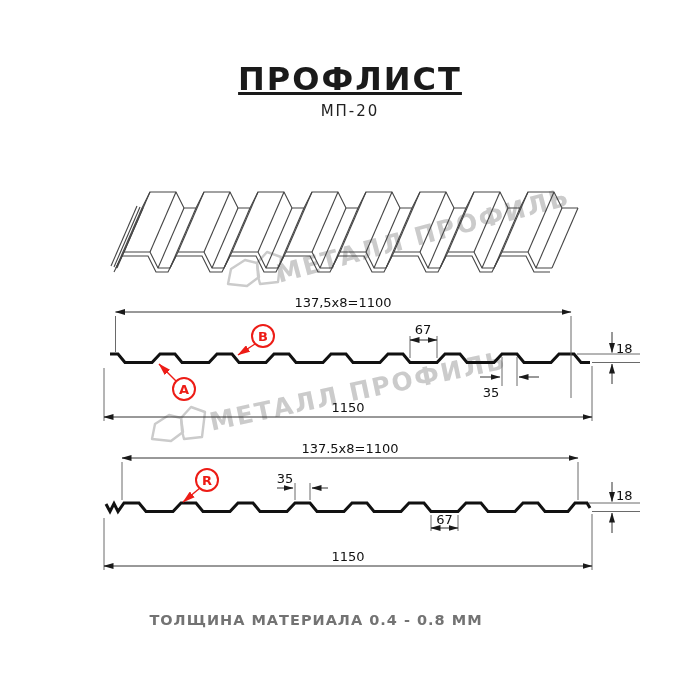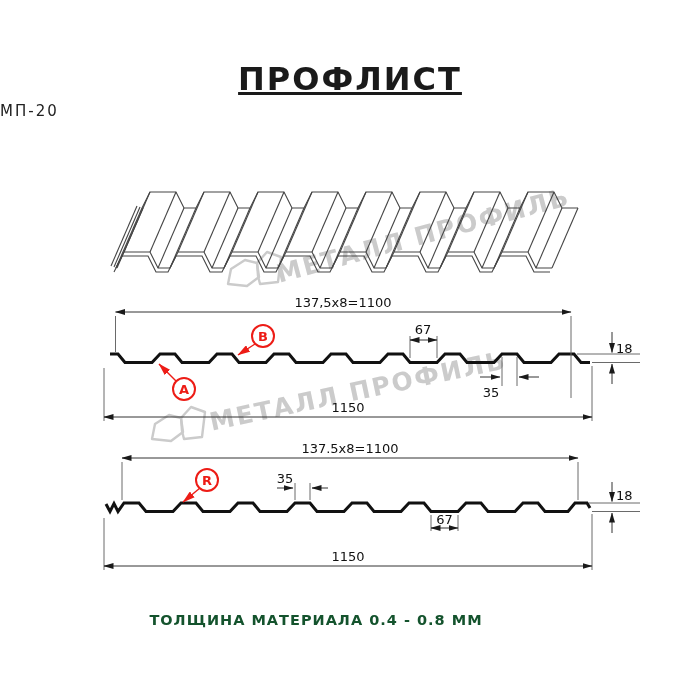--- a/index.html
+++ b/index.html
@@ -1,23 +1,23 @@
 <!DOCTYPE html>
 <html><head>
 <meta charset="utf-8">
 <style>
   html,body{margin:0;padding:0;background:#fff;}
   #page{position:relative;width:700px;height:700px;background:#fff;overflow:hidden;
         font-family:"DejaVu Sans","Liberation Sans",sans-serif;}
   .title{position:absolute;top:60px;left:0;width:700px;text-align:center;
          font-size:32px;font-weight:700;letter-spacing:2px;color:#1a1a1a;text-decoration:underline;}
-  .subtitle{position:absolute;top:102px;left:0;width:700px;text-align:left;
+  .subtitle{position:absolute;top:102px;left:0;width:700px;text-align:center;
          font-size:15px;font-weight:500;letter-spacing:2px;color:#222;}
   .footer{position:absolute;top:612px;left:0;width:632px;text-align:center;
-         font-size:14.5px;font-weight:600;letter-spacing:1px;color:#14532d;}
+         font-size:14.5px;font-weight:600;letter-spacing:1px;color:#737373;}
   .wm{position:absolute;white-space:nowrap;color:#cbcbcb;font-weight:700;
       font-size:25px;letter-spacing:2px;transform-origin:0 50%;}
   #wm1{left:277px;top:260px;transform:rotate(-15deg);}
   #wm2{left:210px;top:408px;transform:rotate(-12deg);}
   svg{position:absolute;left:0;top:0;}
   .prof{fill:none;stroke:#111;stroke-width:3;stroke-linejoin:miter;}
   .thin{fill:none;stroke:#454545;stroke-width:1.1;}
   .eline{stroke:#6a6a6a;stroke-width:1;}
   .dline{stroke:#333;stroke-width:1;}
   .dtxt{font-size:13px;fill:#111;}

